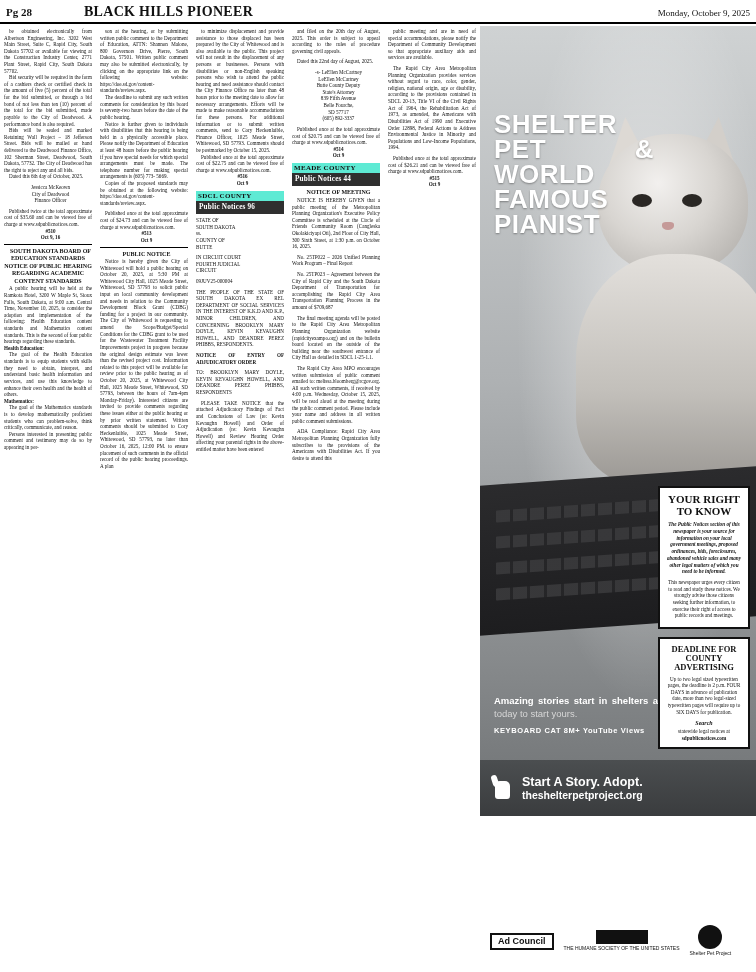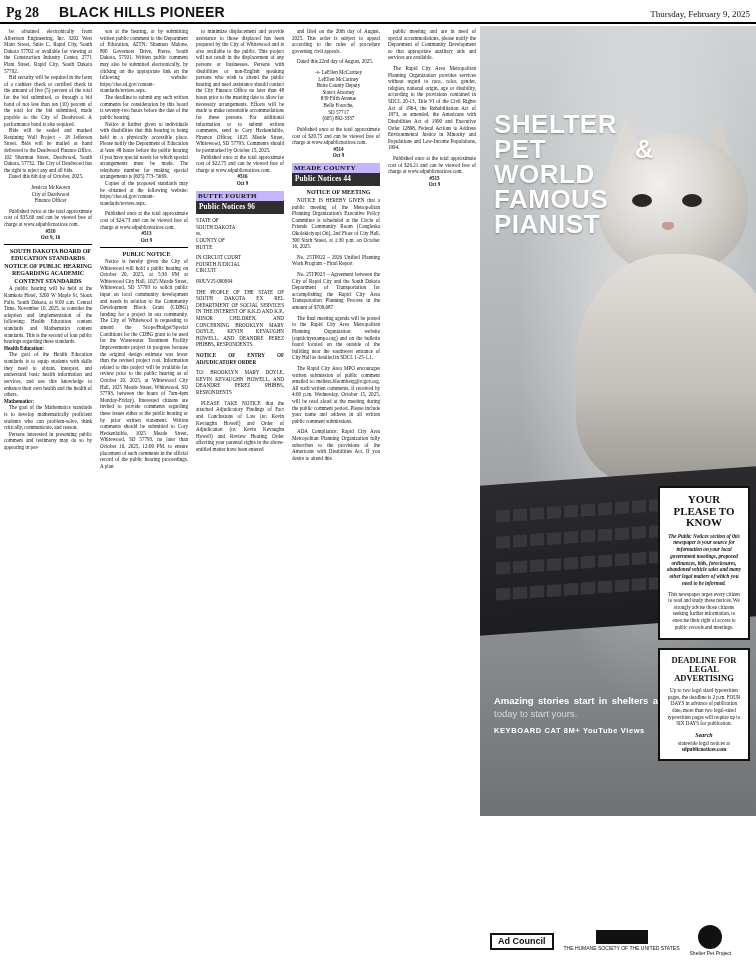--- a/index.html
+++ b/index.html
@@ -13,22 +13,22 @@
   }
   .page { position:relative; width:756px; height:972px; }
 
   
   .masthead {
     display:flex; align-items:baseline;
     padding:4px 6px 2px 6px;
     border-bottom:2px solid #000;
     height:24px;
   }
-  .mh-pg { font-size:14px; font-weight:bold; margin-right:20px; letter-spacing:0; }
-  .mh-title { font-size:14px; font-weight:bold; letter-spacing:0.3px; font-family:Liberation Sans, sans-serif; }
+  .mh-pg { font-size:11px; font-weight:bold; margin-right:4px; letter-spacing:0; }
+  .mh-title { font-size:14px; font-weight:bold; letter-spacing:0.3px; font-family:Liberation Serif, serif;margin-left:48px; }
   .mh-date { margin-left:auto; font-size:9px; }
 
   
   .cols {
     position:absolute; top:26px; left:0; width:756px; height:946px;
     display:flex; gap:0;
   }
   .col {
     width:100px; padding:2px 4px 0 4px;
     font-size:5.1px; line-height:1.3;
@@ -49,21 +49,21 @@
   .b { font-weight:bold; }
   .hr-thin { border:0; border-top:1px solid #000; margin:3px 0; }
   .spacer { height:4px; }
   .legalnum { text-align:center; font-weight:bold; font-size:5.1px; margin-top:3px; }
 
   .headline-box { text-align:center; font-weight:bold; font-size:6px; line-height:1.25; margin:3px 0 2px 0;}
 
   
   .county-banner { margin:4px 0 3px 0; }
   .county-banner .cb-name {
-    background:#c4b5fd; color:#111; font-weight:bold; font-size:7px;
+    background:#5eead4; color:#111; font-weight:bold; font-size:7px;
     letter-spacing:0.3px; padding:1px 0 0 2px;
   }
   .county-banner .cb-sub {
     background:#2f2f2f; color:#fff; font-weight:bold; font-size:7.2px;
     padding:2px 3px; letter-spacing:0.2px;
   }
 
   
   .adcol-inner { position:relative; width:276px; height:946px; }
 
@@ -196,21 +196,21 @@
   .logo-sp .circle { display:block; width:24px; height:24px; border-radius:50%; background:#111; margin:0 auto 2px auto; }
 </style>
 </head>
 <body>
 
 <div class="page">
 
   <div class="masthead">
     <div class="mh-pg">Pg 28</div>
     <div class="mh-title">BLACK HILLS PIONEER</div>
-    <div class="mh-date">Thursday, February 9, 2025</div>
+    <div class="mh-date">Monday, October 9, 2025</div>
   </div>
 
   <div class="cols">
 
     <div class="col c1">
       <p>be obtained electronically from Albertson Engineering, Inc. 3202 West Main Street, Suite C, Rapid City, South Dakota 57702 or available for viewing at the Construction Industry Center, 2771 Plant Street, Rapid City, South Dakota 57702.</p>
       <p>Bid security will be required in the form of a cashiers check or certified check in the amount of five (5) percent of the total for the bid submitted, or through a bid bond of not less than ten (10) percent of the total for the bid submitted, made payable to the City of Deadwood. A performance bond is also required.</p>
       <p>Bids will be sealed and marked Retaining Wall Project – 18 Jefferson Street. Bids will be mailed or hand delivered to the Deadwood Finance Office, 102 Sherman Street, Deadwood, South Dakota, 57732. The City of Deadwood has the right to reject any and all bids.</p>
       <p>Dated this 6th day of October, 2025.</p>
       <div class="spacer"></div>
@@ -245,21 +245,21 @@
       <p>Notice is hereby given the City of Whitewood will hold a public hearing on October 20, 2025, at 5:30 PM at Whitewood City Hall, 1025 Meade Street, Whitewood, SD 57793 to solicit public input on local community development and needs in relation to the Community Development Block Grant (CDBG) funding for a project in our community. The City of Whitewood is requesting to amend the Scope/Budget/Special Conditions for the CDBG grant to be used for the Wastewater Treatment Facility Improvements project in progress because the original design estimate was lower than the revised project cost. Information related to this project will be available for review prior to the public hearing as of October 20, 2025, at Whitewood City Hall, 1025 Meade Street, Whitewood, SD 57793, between the hours of 7am-4pm Monday-Friday). Interested citizens are invited to provide comments regarding these issues either at the public hearing or by prior written statement. Written comments should be submitted to Cory Heckenlaible, 1025 Meade Street, Whitewood, SD 57793, no later than October 16, 2025, 12:00 PM. to ensure placement of such comments in the official record of the public hearing proceedings. A plan</p>
     </div>
 
     <div class="col c3">
       <p>to minimize displacement and provide assistance to those displaced has been prepared by the City of Whitewood and is also available to the public. This project will not result in the displacement of any persons or businesses. Persons with disabilities or non-English speaking persons who wish to attend the public hearing and need assistance should contact the City Finance Office no later than 48 hours prior to the meeting date to allow for necessary arrangements. Efforts will be made to make reasonable accommodations for these persons. For additional information or to submit written comments, send to Cory Heckenlaible, Finance Officer, 1025 Meade Street, Whitewood, SD 57793. Comments should be postmarked by October 15, 2025.</p>
       <p>Published once at the total approximate cost of $22.75 and can be viewed free of charge at www.sdpublicnotices.com.</p>
       <p class="legalnum">#516</p>
       <p class="ctr b">Oct 9</p>
 
       <div class="county-banner">
-        <div class="cb-name">BUTTE FOURTH</div>
+        <div class="cb-name">SDCL COUNTY</div>
         <div class="cb-sub">Public Notices 96</div>
       </div>
 
       <p class="noind">STATE OF</p>
       <p class="noind">SOUTH DAKOTA</p>
       <p class="noind">ss.</p>
       <p class="noind">COUNTY OF</p>
       <p class="noind">BUTTE</p>
       <div class="spacer"></div>
       <p class="noind">IN CIRCUIT COURT</p>
@@ -345,30 +345,37 @@
 
           <div class="pet-head">SHELTER PET &amp; WORLD FAMOUS PIANIST</div>
 
           <div class="pet-tag">
             <span>Amazing stories start in shelters and rescues.</span>
             <span class="dim">Adopt today to start yours.</span>
           </div>
 
           <div class="pet-credit">KEYBOARD CAT 8M+ YouTube Views</div>
 
+          <div class="pet-cta">
+            <div class="hand"></div>
+            <div class="cta-txt">
+              <div>Start A Story. Adopt.</div>
+              <div class="url">theshelterpetproject.org</div>
+            </div>
+          </div>
         </div>
 
         <div class="rail">
           <div class="rail-box">
-            <div class="rail-title">YOUR PLEASE TO KNOW</div>
+            <div class="rail-title">YOUR RIGHT TO KNOW</div>
             <div class="rail-em">The Public Notices section of this newspaper is your source for information on your local government meetings, proposed ordinances, bids, foreclosures, abandoned vehicle sales and many other legal matters of which you need to be informed.</div>
             <div class="rail-p">This newspaper urges every citizen to read and study these notices. We strongly advise those citizens seeking further information, to exercise their right of access to public records and meetings.</div>
           </div>
           <div class="rail-box2">
-            <div class="rail-title2">DEADLINE FOR LEGAL ADVERTISING</div>
+            <div class="rail-title2">DEADLINE FOR COUNTY ADVERTISING</div>
             <div class="rail-p">Up to two legal sized typewritten pages, the deadline is 2 p.m. FOUR DAYS in advance of publication date, more than two legal-sized typewritten pages will require up to SIX DAYS for publication.</div>
             <div class="rail-search">Search</div>
             <div class="rail-url">statewide legal notices at</div>
             <div class="rail-url b">sdpublicnotices.com</div>
           </div>
         </div>
 
         <div class="logos">
           <div class="logo-ad">Ad Council</div>
           <div class="logo-hs">

